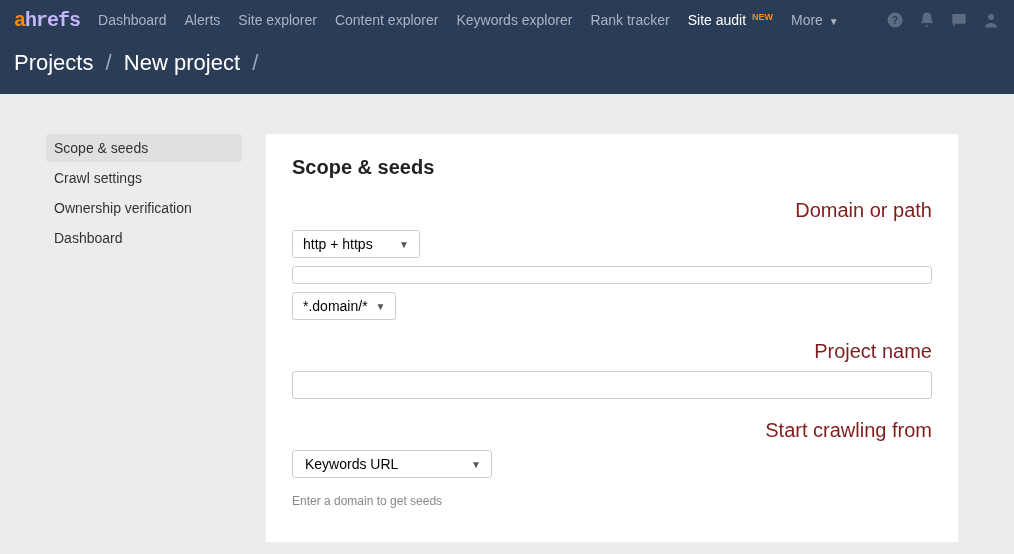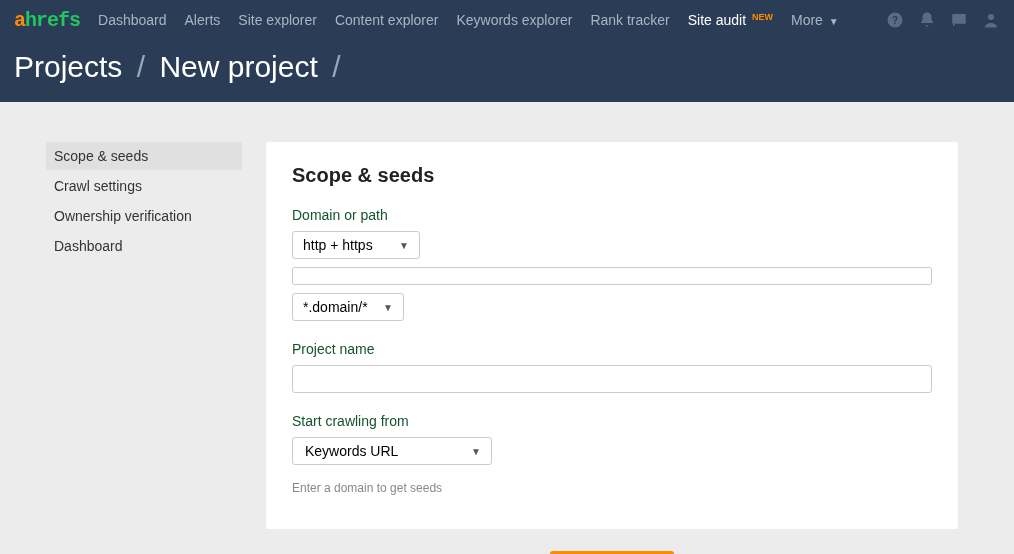--- a/index.html
+++ b/index.html
@@ -1,50 +1,50 @@
 <!DOCTYPE html>
 <html><head>
 <meta charset="utf-8">
 <style>
 * { box-sizing: border-box; margin: 0; padding: 0; }
 body { font-family: -apple-system, BlinkMacSystemFont, "Segoe UI", Helvetica, Arial, sans-serif; background: #ececec; width: 1014px; height: 554px; overflow: hidden; }
 
 .topnav { background: #2b3c56; height: 40px; display: flex; align-items: center; padding: 0 14px; gap: 18px; color: #a9b4c3; font-size: 14px; }
 .logo { display: flex; align-items: baseline; font-family: "Courier New", monospace; font-weight: bold; font-size: 20px; letter-spacing: -1px; }
 .logo-a { color: #ff8a00; }
-.logo-rest { color: #22c55e; }
+.logo-rest { color: #c4b5fd; }
 .nav-items { display: flex; gap: 18px; align-items: center; flex: 1; }
 .nav-item { color: #a9b4c3; cursor: pointer; white-space: nowrap; }
 .nav-item.active { color: #fff; }
 .new-badge { color: #ff8a00; font-size: 9px; font-weight: bold; vertical-align: top; margin-left: 2px; }
 .more-caret { font-size: 10px; margin-left: 2px; }
 .nav-icons { display: flex; gap: 14px; align-items: center; }
 .nav-icon { width: 18px; height: 18px; display: flex; align-items: center; justify-content: center; cursor: pointer; }
 .nav-icon svg { fill: #5b6b82; }
 
 .breadcrumb-bar { background: #2b3c56; padding: 10px 14px 18px 14px; }
-.breadcrumb { color: #fff; font-size: 30px; font-weight: 400; }
+.breadcrumb { color: #fff; font-size: 22px; font-weight: 400; }
 .breadcrumb-sep { color: #9aa7b8; margin: 0 6px; }
 
 .content { display: flex; padding: 40px 56px 0 46px; gap: 24px; }
 
 .sidebar { width: 196px; flex-shrink: 0; }
 .sidebar-item { font-size: 14px; padding: 6px 8px; cursor: pointer; color: #333; border-radius: 3px; margin-bottom: 2px; }
 .sidebar-item.active { background: #e0e0e0; }
 
 .main { flex: 1; }
 .card { background: #fff; padding: 22px 26px 34px 26px; border-radius: 2px; }
 .card h2 { font-size: 20px; font-weight: 600; margin-bottom: 20px; color: #222; }
-.field-label { font-size: 14px; color: #14532d; margin-bottom: 8px; display: block; }
+.field-label { font-size: 20px; color: #7f1d1d; margin-bottom: 8px; display: block; text-align: right; }
 
 .row-domain { display: flex; gap: 8px; margin-bottom: 20px; flex-direction: column; }
 .select { border: 1px solid #ccc; border-radius: 3px; background: #fff; height: 28px; display: flex; align-items: center; justify-content: space-between; padding: 0 10px; font-size: 14px; cursor: pointer; }
 .select .caret { font-size: 10px; color: #555; margin-left: 8px; }
 .sel-protocol { width: 128px; }
-.sel-scope { width: 112px; }
+.sel-scope { width: 104px; }
 .sel-crawl { width: 200px; padding-left: 12px; }
 input.text-input { border: 1px solid #ccc; border-radius: 3px; height: 28px; padding: 0 8px; font-size: 14px; flex: 1; }
 input.full { width: 100%; }
 
 .group { margin-bottom: 20px; }
 .hint { color: #888; font-size: 12px; margin-top: 16px; }
 
 .next-row { text-align: center; margin-top: 22px; }
 .btn-next { background: #ff8a00; color: #404040; border: none; padding: 10px 46px; font-size: 16px; border-radius: 3px; cursor: pointer; }
 </style>

